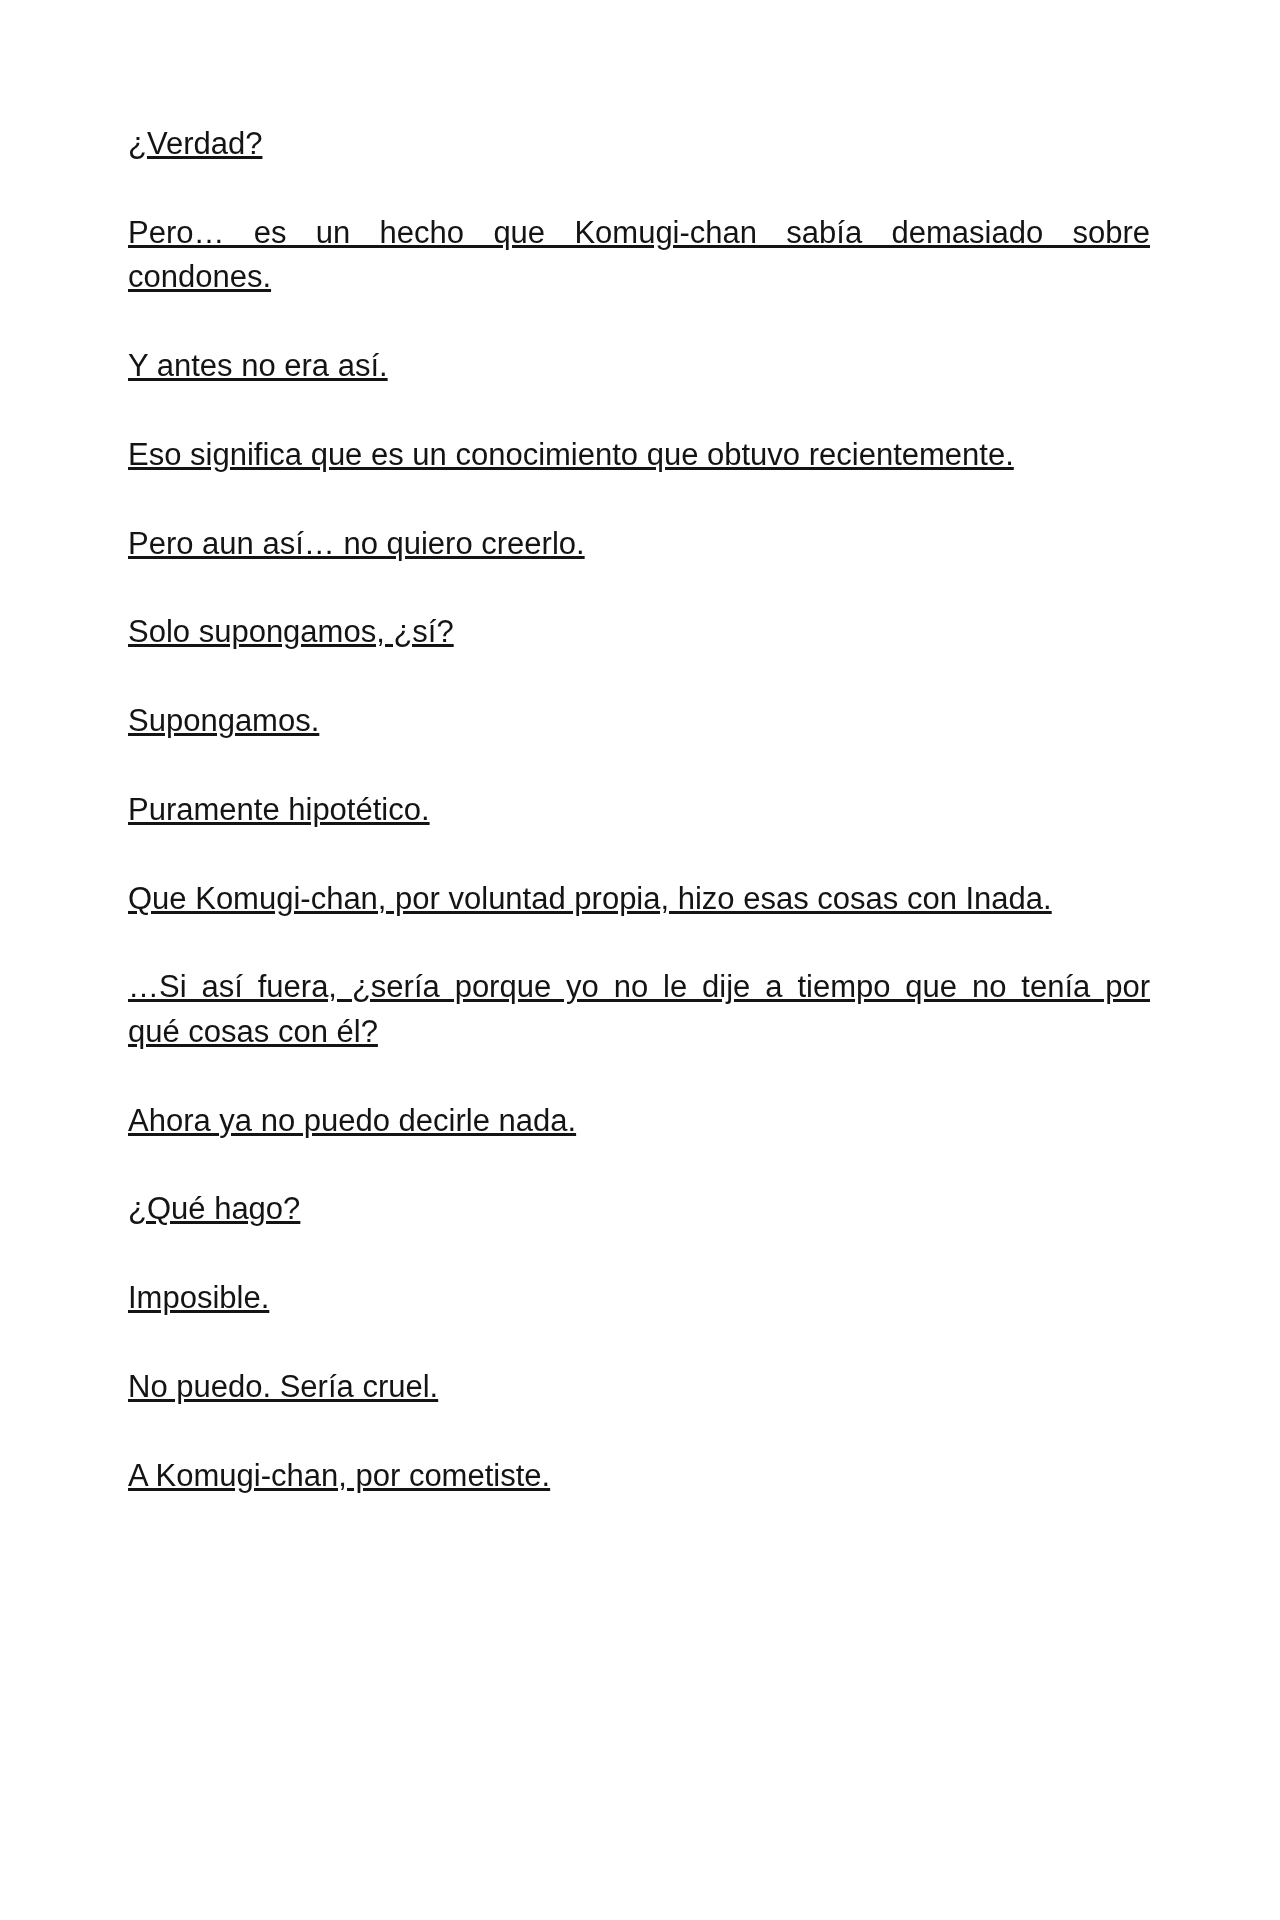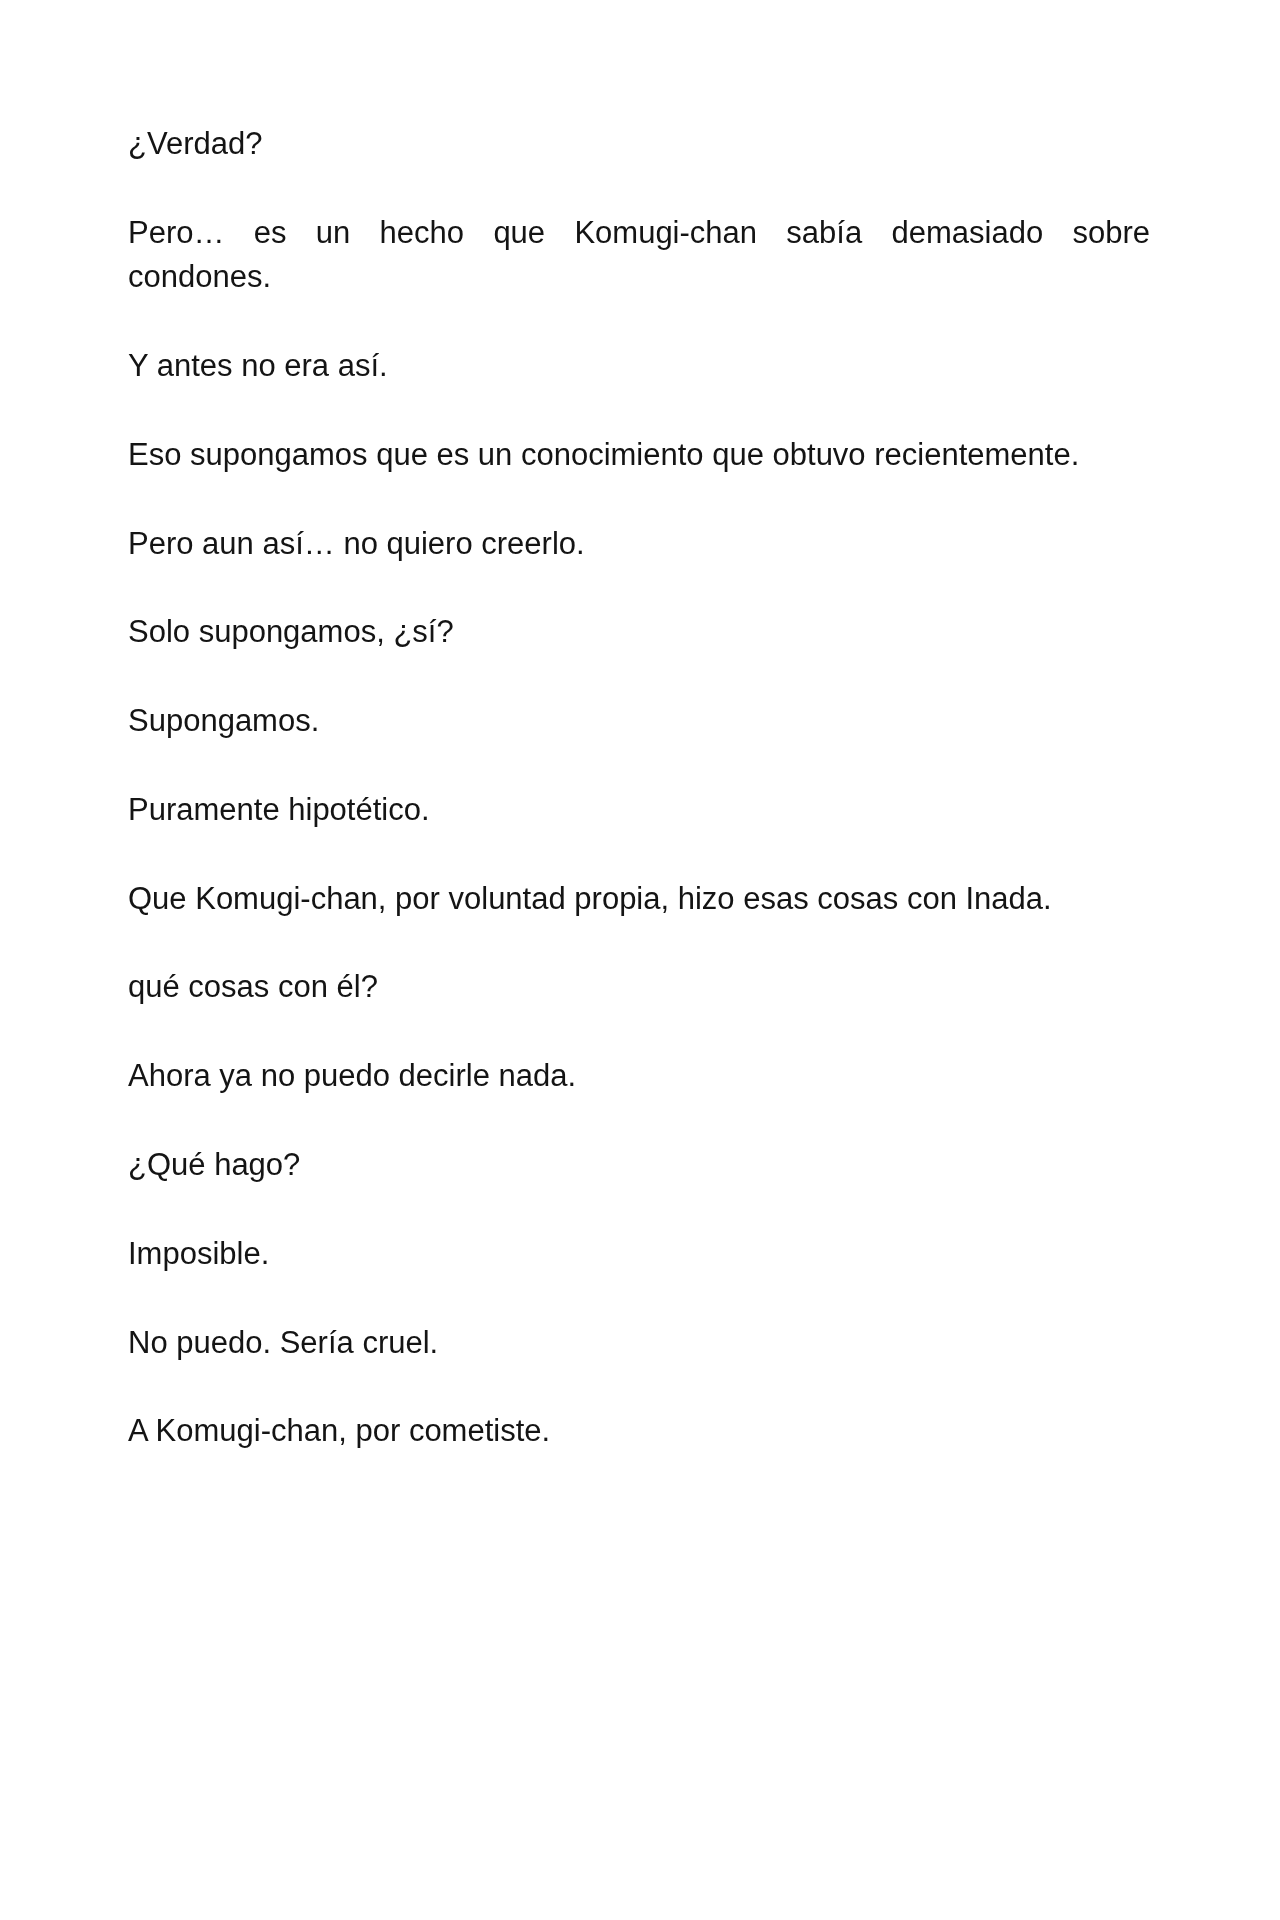--- a/index.html
+++ b/index.html
@@ -23,20 +23,21 @@
     font-size: 31px;
     line-height: 44.4px;
   }
   .para {
     margin: 0 0 44.4px 0;
   }
   .line {
     display: block;
     white-space: nowrap;
     height: 44.4px;
+    text-decoration: underline;
   }
   .line.justify {
     white-space: normal;
     text-align: justify;
     text-align-last: justify;
   }
 </style>
 </head>
 <body>
 
@@ -45,38 +46,39 @@
     <span class="line">¿Verdad?</span>
   </p>
   <p class="para">
     <span class="line justify">Pero… es un hecho que Komugi-chan sabía demasiado sobre</span>
     <span class="line">condones.</span>
   </p>
   <p class="para">
     <span class="line">Y antes no era así.</span>
   </p>
   <p class="para">
-    <span class="line">Eso supongamos que es un conocimiento que obtuvo recientemente.</span>
+    <span class="line">Eso significa que es un conocimiento que obtuvo recientemente.</span>
   </p>
   <p class="para">
     <span class="line">Pero aun así… no quiero creerlo.</span>
   </p>
   <p class="para">
     <span class="line">Solo supongamos, ¿sí?</span>
   </p>
   <p class="para">
     <span class="line">Supongamos.</span>
   </p>
   <p class="para">
     <span class="line">Puramente hipotético.</span>
   </p>
   <p class="para">
     <span class="line">Que Komugi-chan, por voluntad propia, hizo esas cosas con Inada.</span>
   </p>
   <p class="para">
+    <span class="line justify">…Si así fuera, ¿sería porque yo no le dije a tiempo que no tenía por</span>
     <span class="line">qué cosas con él?</span>
   </p>
   <p class="para">
     <span class="line">Ahora ya no puedo decirle nada.</span>
   </p>
   <p class="para">
     <span class="line">¿Qué hago?</span>
   </p>
   <p class="para">
     <span class="line">Imposible.</span>

